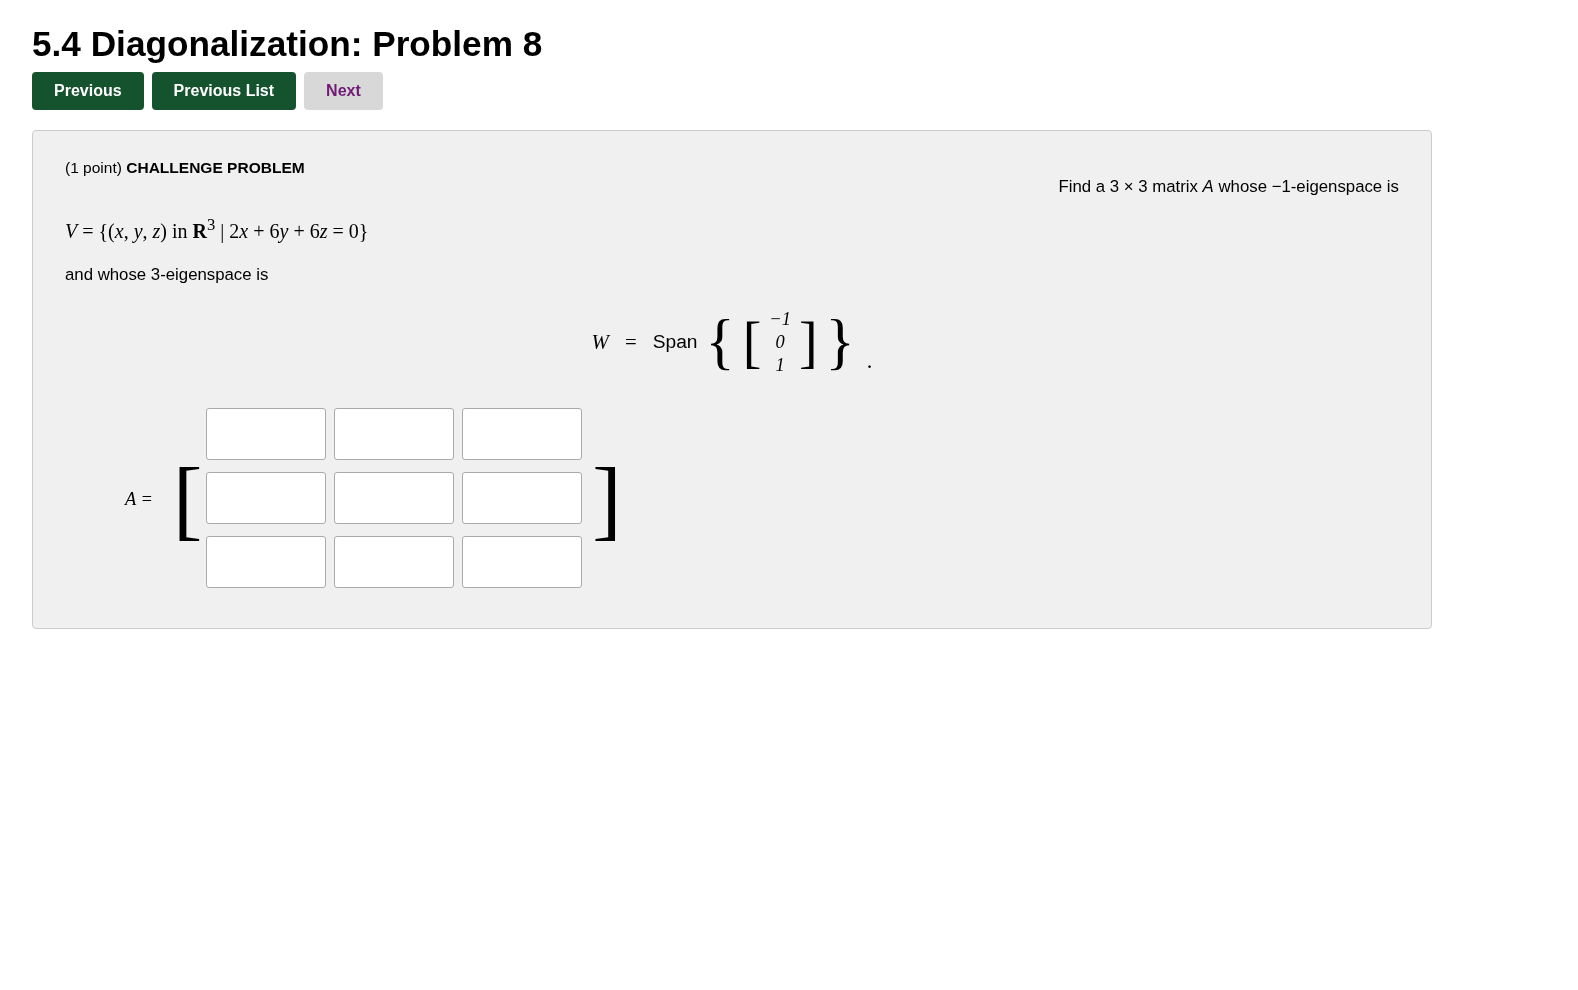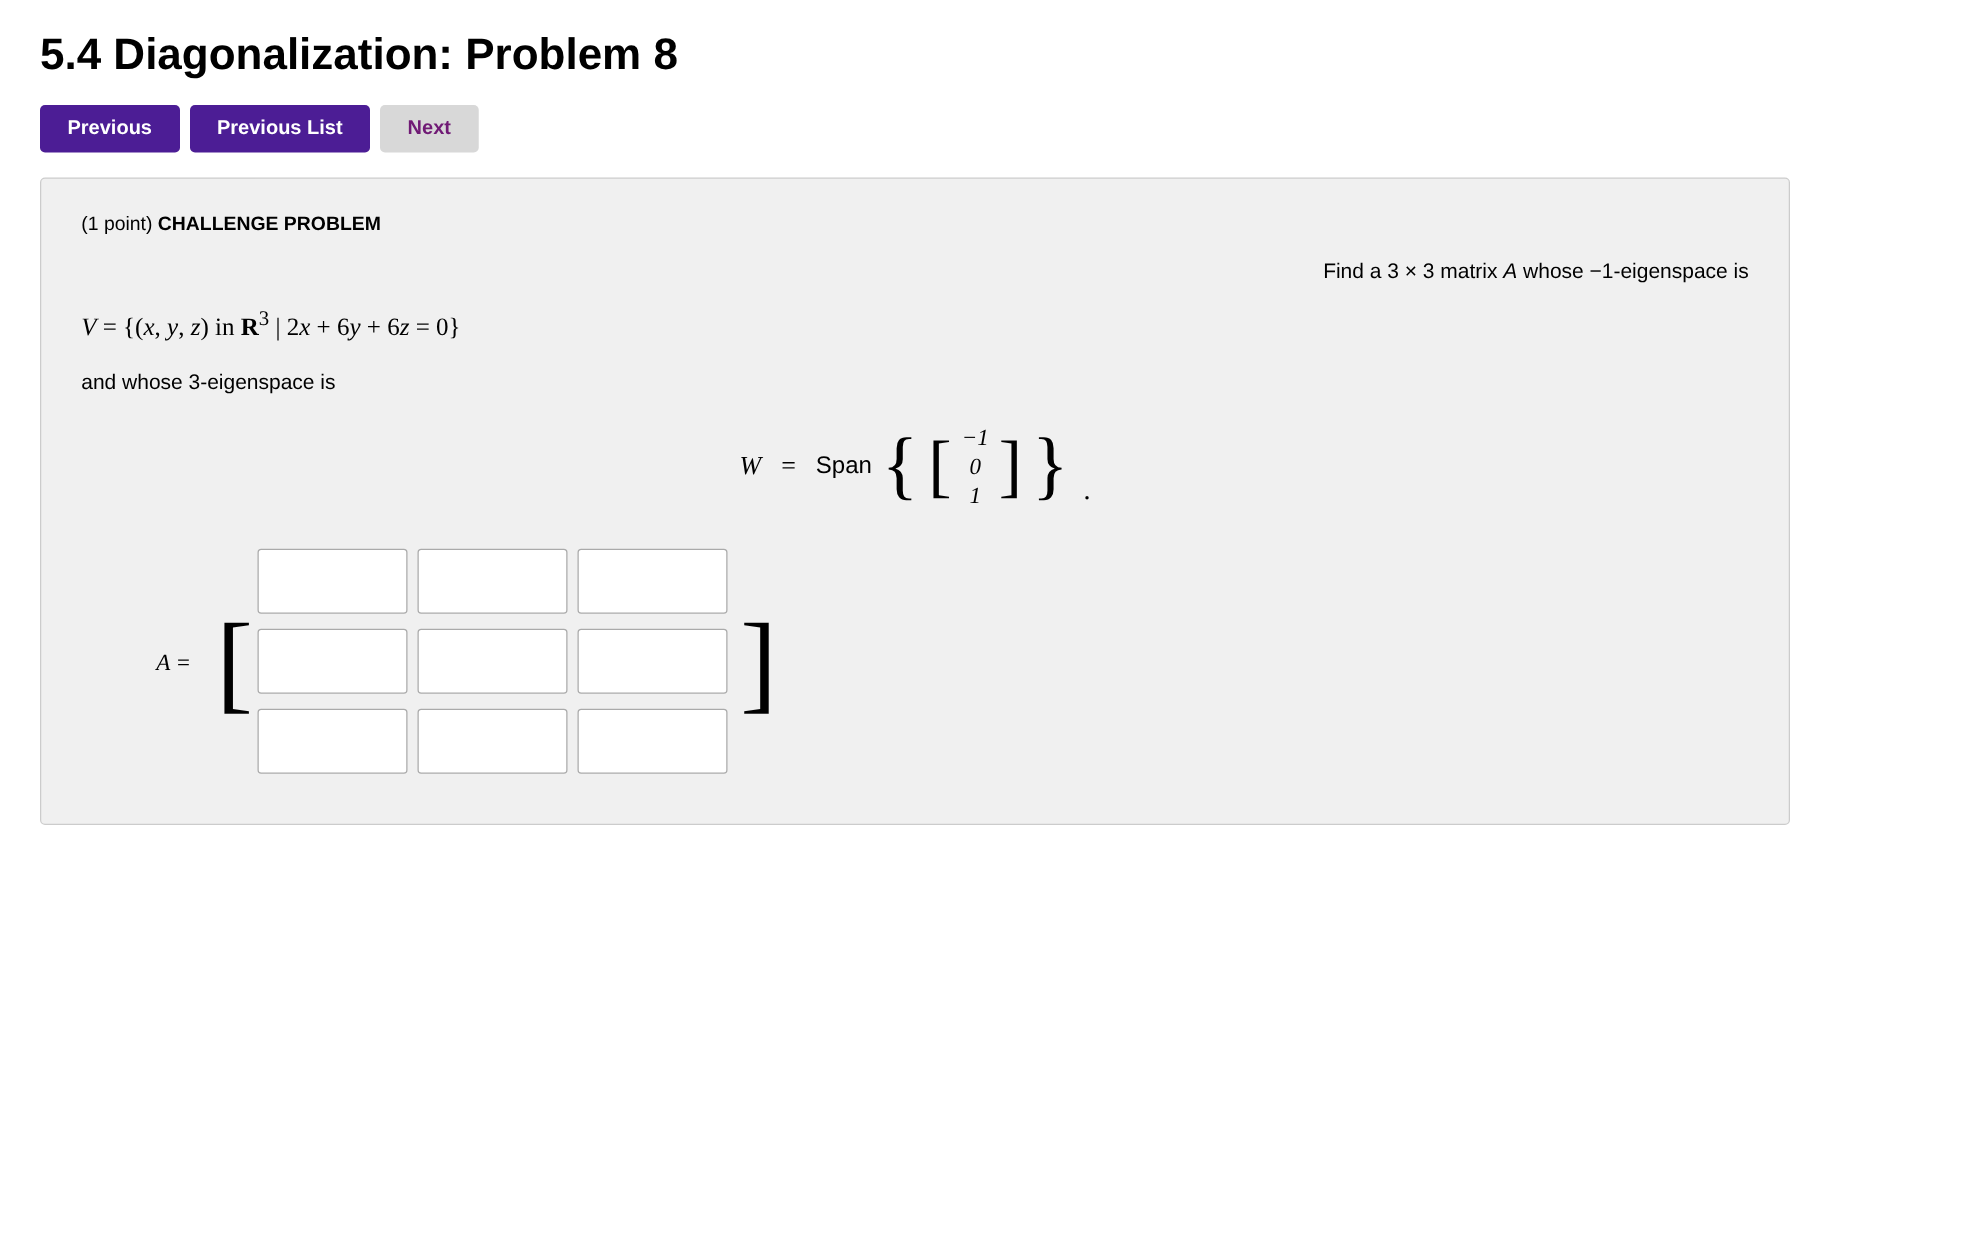--- a/index.html
+++ b/index.html
@@ -5,57 +5,56 @@
     * { box-sizing: border-box; margin: 0; padding: 0; }
     body {
       font-family: Georgia, 'Times New Roman', serif;
       background: #fff;
       color: #000;
       padding: 24px 32px;
     }
     h1 {
       font-size: 2.2rem;
       font-weight: 900;
-      margin-bottom: 20px;
+      margin-bottom: 8px;
       font-family: Arial, sans-serif;
     }
     .btn-row {
       display: flex;
       gap: 8px;
       margin-bottom: 20px;
     }
     .btn {
       padding: 10px 22px;
       font-size: 1rem;
       font-weight: bold;
       border: none;
       border-radius: 4px;
       cursor: pointer;
       font-family: Arial, sans-serif;
     }
     .btn-primary {
-      background: #4c1d95;
+      background: #14532d;
       color: #fff;
     }
     .btn-disabled {
       background: #d8d8d8;
       color: #701a75;
       cursor: default;
     }
     .problem-box {
       background: #f0f0f0;
       border: 1px solid #ccc;
       border-radius: 4px;
       padding: 28px 32px 36px 32px;
       max-width: 1400px;
     }
     .point-line {
       font-family: Arial, sans-serif;
       font-size: 0.97rem;
-      margin-bottom: 18px;
     }
     .point-line b {
       font-weight: bold;
     }
     .problem-text {
       font-size: 1.05rem;
       margin-bottom: 18px;
       font-family: Arial, sans-serif;
       text-align: right;
     }

